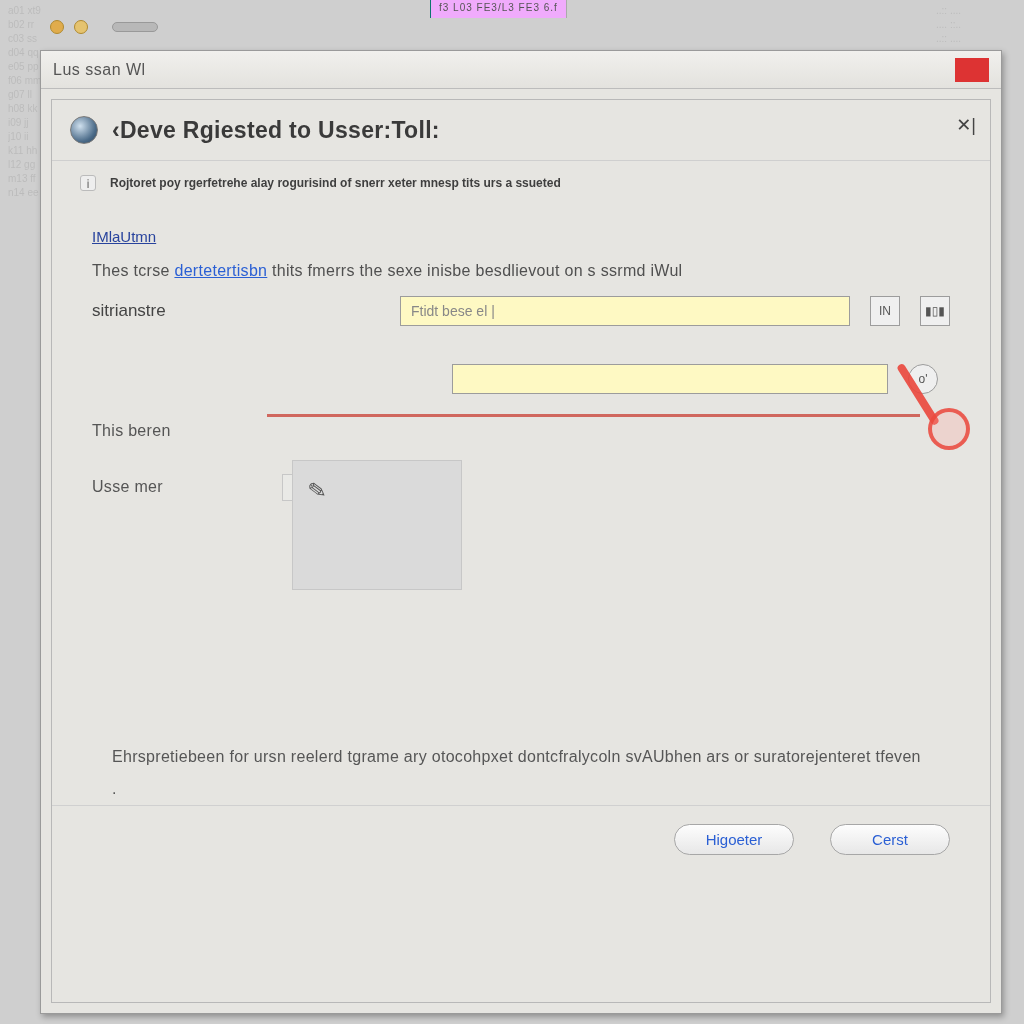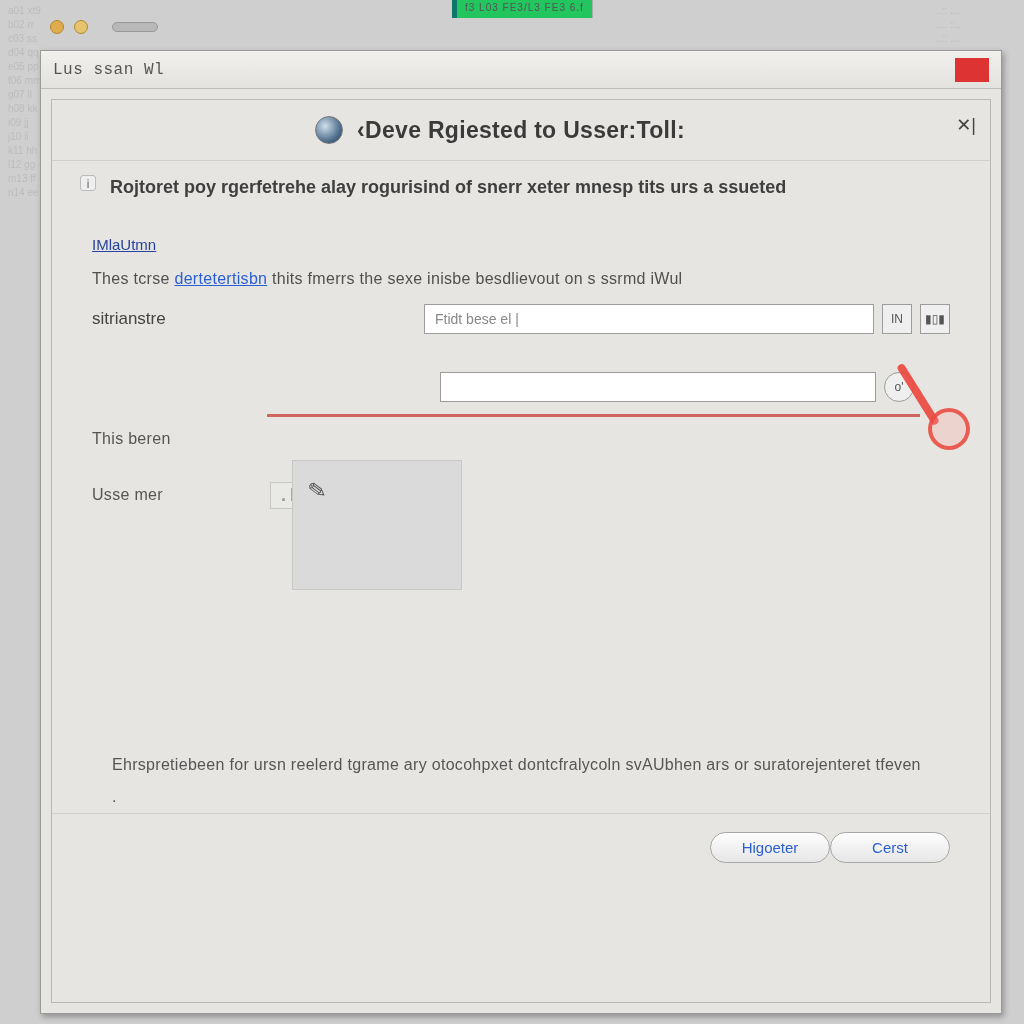--- a/index.html
+++ b/index.html
@@ -31,42 +31,41 @@
   }
   .macbtn:nth-child(1){ background:#e0ac4c; }
   .macbtn:nth-child(2){ background:#e5c36f; }
   .maclong {
     width: 46px; height: 10px; border-radius: 5px;
     background:#b8b8b8; border:1px solid #999; margin-left:14px;
   }
 
   
   .tabfrag {
-    position:absolute; top:0; left:452px; height:18px;
+    position:absolute; top:0; left:430px; height:18px;
     font-size:10px; color:#555; letter-spacing:1px;
-    background:#22c55e; padding: 2px 8px;
-    border-left:5px solid #0f766e; border-right:1px solid #aaa;
+    background:#f0abfc; padding: 2px 8px;
+    border-left:1px solid #0f766e; border-right:1px solid #aaa;
   }
 
   
   .outerwin {
     position: absolute;
     top: 50px; left: 40px; right: 22px; bottom: 10px;
     background: #e6e5e1;
     border: 1px solid #9a9a9a;
     box-shadow: 2px 3px 6px rgba(0,0,0,.3);
     display: flex; flex-direction: column;
   }
   .titlebar {
     height: 38px; display:flex; align-items:center;
     justify-content: space-between;
     padding: 0 12px;
     border-bottom: 1px solid #bcbcbc;
     background: linear-gradient(#f1f0ed,#e3e2de);
-    font-family: Liberation Mono, monospace;
   }
   .titlebar .ttl { font-size: 16px; color:#555; letter-spacing:.5px; }
   .titlebar .winclose {
     width: 34px; height: 24px; background:#d33;
   }
 
   
   .dialog {
     margin: 10px;
     flex: 1;
@@ -74,21 +73,20 @@
     background: #e6e5e1;
     display: flex; flex-direction: column;
     position: relative;
   }
 
   .dlghead {
     padding: 16px 60px 16px 18px;
     border-bottom: 1px solid #cfcfcf;
     display: flex; align-items: center; gap: 14px;
     position: relative;
-    justify-content: center;
   }
   .dlghead .globe {
     width: 28px; height: 28px; border-radius: 50%;
     background: radial-gradient(circle at 35% 35%, #cfe0ee, #4a6a88 65%, #2d4258);
     border:1px solid #7a7a7a;
   }
   .dlghead .title {
     font-size: 23px; color:#3a3a3a; font-weight:600;
     letter-spacing:.3px;
   }
@@ -101,46 +99,46 @@
     padding: 14px 28px 8px 28px;
     display:flex; gap:14px; align-items:flex-start;
   }
   .subhead .info {
     font-size:12px; color:#666; border:1px solid #bbb;
     width:16px; height:16px; display:flex;
     align-items:center; justify-content:center;
     border-radius:3px; background:#eee;
   }
   .subhead .txt {
-    font-size: 18px; color:#3f3f3f; font-weight:600;
+    font-size: 12px; color:#3f3f3f; font-weight:600;
     line-height: 1.4;
   }
 
   .section {
     padding: 4px 40px 0 40px;
     color:#444;
   }
   .sectiontitle {
     font-size:15px; color:#28439d; text-decoration:underline;
     margin: 24px 0 12px 0;
   }
   .descline {
     font-size:16px; color:#505050; letter-spacing:.3px;
     line-height:1.8;
   }
   .descline .lk { color:#2a5fd4; text-decoration:underline; }
 
   .formrow {
-    display:flex; align-items:center; gap:8px;
+    display:flex; align-items:center; gap:20px;
     margin-top:6px; position:relative;
   }
   .formlabel { width:170px; font-size:16px; color:#555; letter-spacing:.3px; }
 
   .inputish {
-    border:1px solid #9c9c9c; background:#ffffff;
+    border:1px solid #9c9c9c; background:#fef9c3;
     height:30px; font-size:14px; padding:0 10px;
     color:#888; display:flex; align-items:center;
   }
   .inputish.small { width:450px; }
   .inputish.med { width:436px; }
   .boxicon {
     width:30px; height:30px; border:1px solid #9c9c9c;
     background:#efefef; display:flex; align-items:center;
     justify-content:center; font-size:12px; color:#555;
   }
@@ -192,21 +190,21 @@
     font-size:17px; color:#2a5fd4; letter-spacing:.6px;
   }
   .footer .right {
     font-size:26px; color:#2658c9; font-weight:700;
     letter-spacing:3px;
   }
 
   .btnbar {
     border-top:1px solid #d0d0d0;
     padding: 18px 40px 24px 40px;
-    display:flex; justify-content:flex-end;
+    display:flex; justify-content:flex-end;gap:36px;
   }
   .btnbar .spacer { flex:1; }
   .pillbtn {
     border:1px solid #a7a7a7; background:linear-gradient(#fdfdfd,#e7e7e7);
     border-radius:16px; padding:6px 30px;
     font-size:15px; color:#2a5fd4; cursor:pointer;
     min-width:120px; text-align:center;
   }
   .pillbtn + .pillbtn { margin-left:auto; }
 

